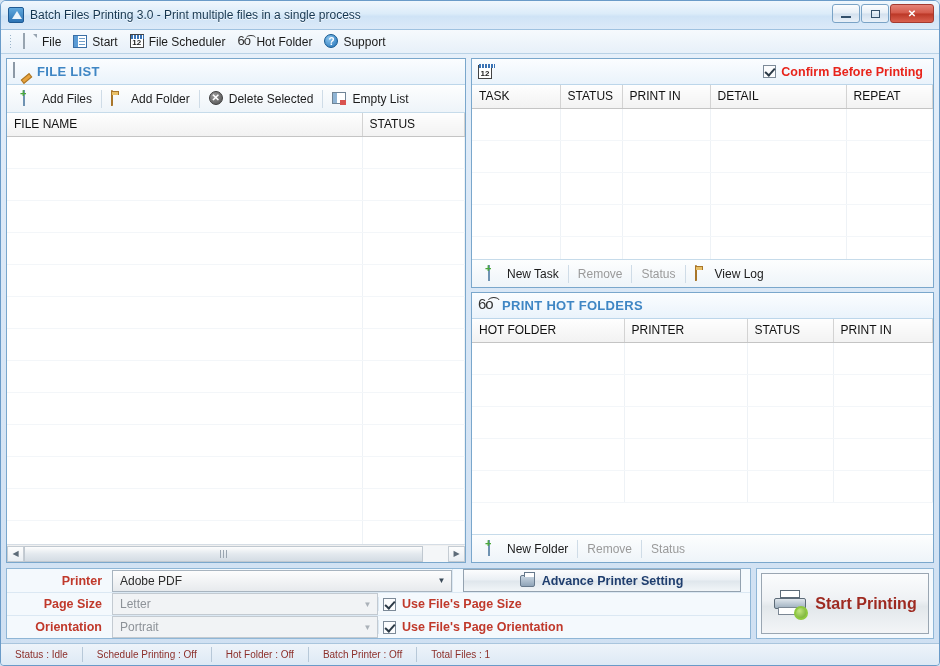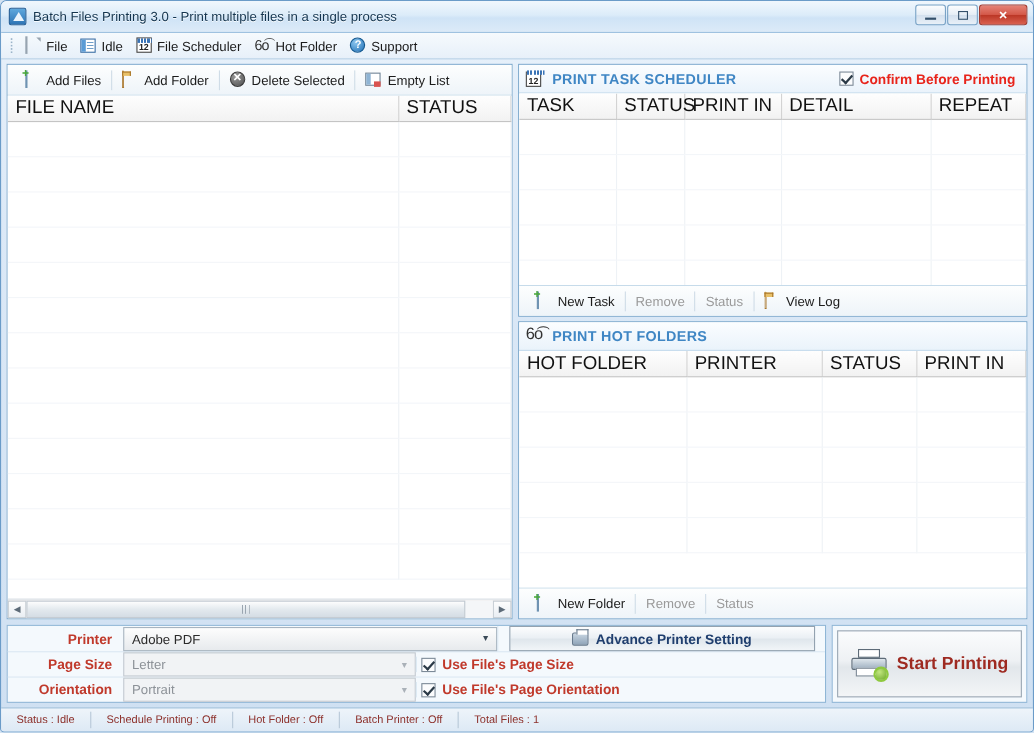--- a/index.html
+++ b/index.html
@@ -244,21 +244,21 @@
   }
 
   
   .tbl-wrap { flex: 1; background: #fff; overflow: hidden; position: relative; min-height: 0; }
   table.grid { width: 100%; border-collapse: collapse; table-layout: fixed; }
   table.grid th {
     height: 23px;
     background: linear-gradient(to bottom, #fefefe 0%, #f2f2f2 100%);
     border-right: 1px solid #d3d3d3;
     border-bottom: 1px solid #c4c4c4;
-    font-size: 17px; font-weight: normal; color: #111;
+    font-size: 12px; font-weight: normal; color: #111;
     text-align: left; padding-left: 7px;
     white-space: nowrap;
   }
   table.grid td {
     height: 32px;
     border-right: 1px solid #eef2f6;
     border-bottom: 1px solid #f3f6f9;
   }
   .filelist td { height: 23px; border-right: 1px solid #f0f3f6; border-bottom: 1px solid #f6f8fa; }
 
@@ -409,21 +409,21 @@
     <div class="grip"></div>
 
     <div class="menu-item">
       <span class="mi-icon"><span class="ic-file"></span></span>
       <span>File</span>
     </div>
     <div class="menu-item">
       <span class="mi-icon">
           <span class="ic-view"></span>
         </span>
-      <span>Idle</span>
+      <span>Start</span>
     </div>
     <div class="menu-item">
       <span class="mi-icon">
           <span class="ic-cal">12</span>
         </span>
       <span>File Scheduler</span>
     </div>
     <div class="menu-item">
       <span class="mi-icon"><span class="ic-glass">6o͡</span></span>
       <span>Hot Folder</span>
@@ -433,20 +433,24 @@
           <span class="ic-help">?</span>
         </span>
       <span>Support</span>
     </div>
   </div>
 
   <div class="body-area">
 
     <div class="left-col">
       <div class="panel" style="flex:1;">
+        <div class="panel-head">
+          <span class="head-icon"><span class="ic-pencil"></span></span>
+          <span class="panel-title">FILE LIST</span>
+        </div>
 
         <div class="actionbar">
           <div class="act">
             <span class="ai"><span class="ic-page"></span></span>
             <span>Add Files</span>
           </div>
           <div class="sep"></div>
           <div class="act">
             <span class="ai"><span class="ic-folder"></span></span>
             <span>Add Folder</span>
@@ -545,21 +549,20 @@
       </div>
     </div>
 
     <div class="right-col">
 
       <div class="panel" style="height:230px;">
         <div class="panel-head">
           <span class="head-icon">
               <span class="ic-cal" style="margin-top:2px;">12</span>
             </span>
-          <span class="panel-title">PRINT TASK SCHEDULER</span>
           <span class="confirm-wrap">
             <span class="cb checked"></span>
             <span class="confirm-label">Confirm Before Printing</span>
           </span>
         </div>
 
         <div class="tbl-wrap">
           <table class="grid">
             <thead>
               <tr>

